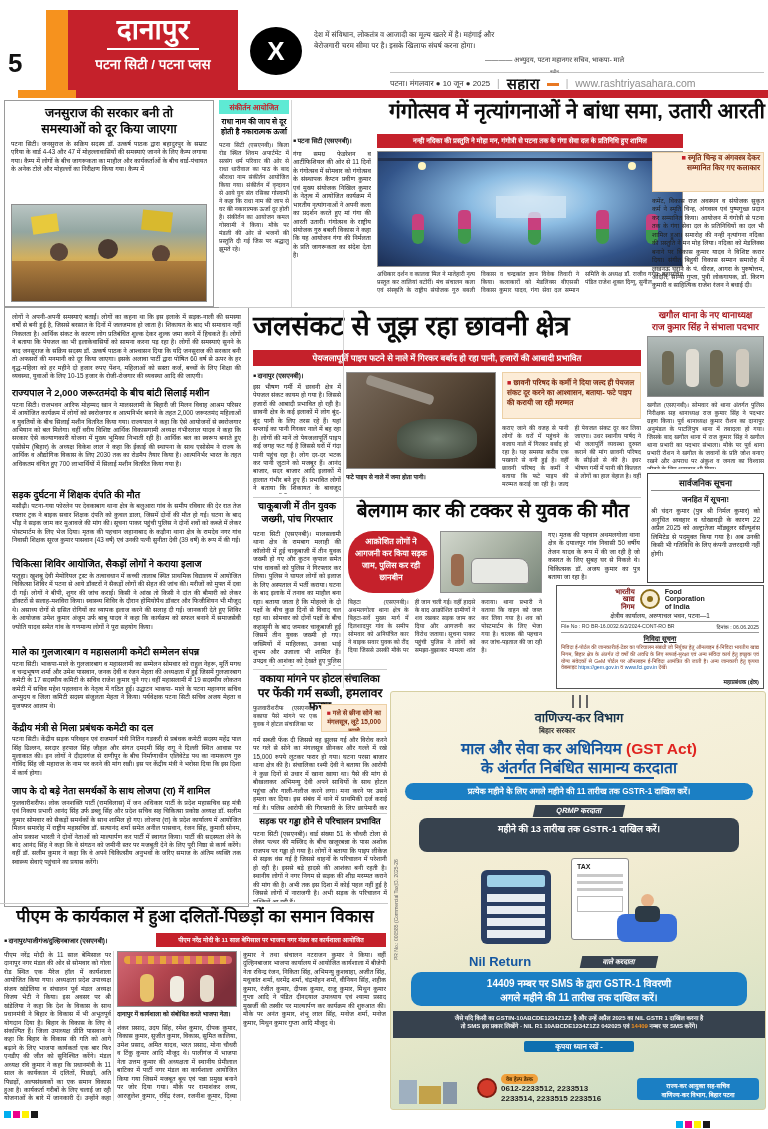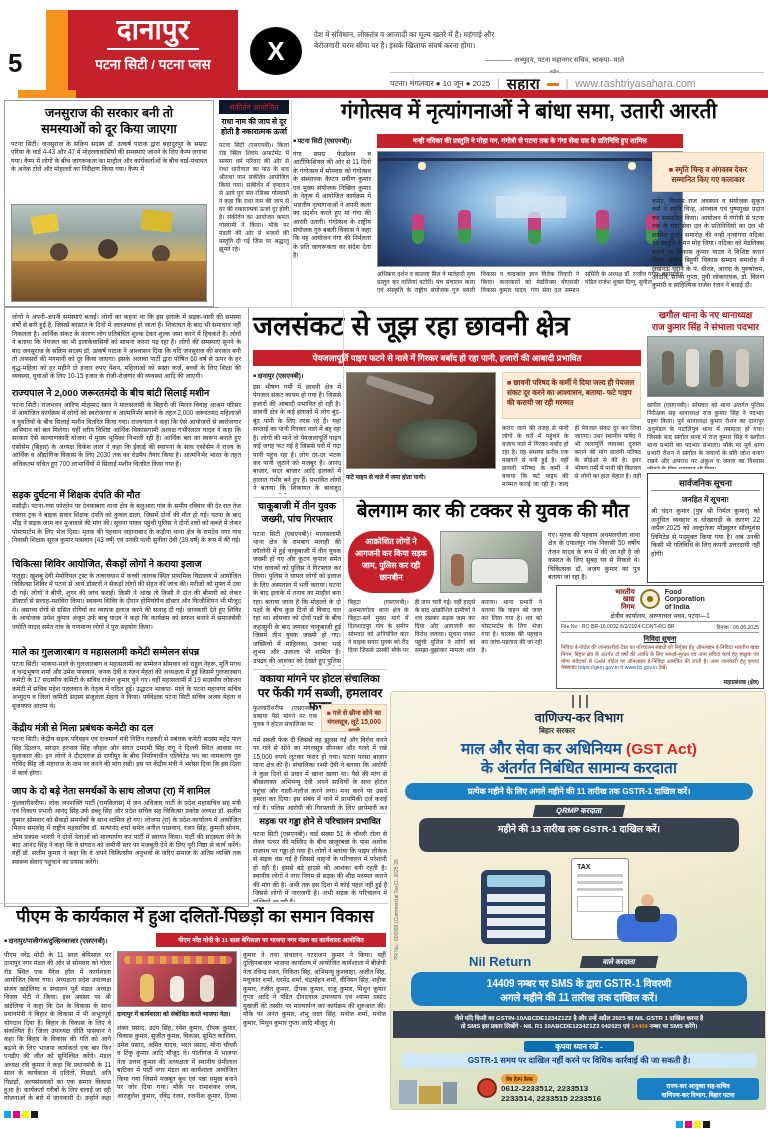--- a/index.html
+++ b/index.html
@@ -7,21 +7,21 @@
        font-family:"Liberation Sans", sans-serif;overflow:hidden;color:#1c1c1c;}
   .abs{position:absolute;}
   .b{font-weight:bold;}
   .ctr{text-align:center;}
   .bt{font-size:6.3px;line-height:1.34;text-align:justify;color:#222;overflow:hidden;}
   .headline{color:#0c0c0c;font-weight:bold;line-height:1.12;}
   .strap{background:#c5212b;color:#fff;font-weight:bold;text-align:center;
          white-space:nowrap;overflow:hidden;}
   .hlbox{background:#fcecd7;border:1px solid #ecd0a6;color:#7c2d12;font-weight:bold;
          text-align:center;overflow:hidden;}
-  .kicker{background:#0f172a;color:#c5212b;font-weight:normal;text-align:center;}
+  .kicker{background:#5eead4;color:#c5212b;font-weight:bold;text-align:center;}
   .photo{position:absolute;overflow:hidden;border:1px solid #8f8f8f;box-sizing:border-box;}
   .caption{font-size:6.1px;font-weight:bold;color:#222;overflow:hidden;}
   .box{border:1px solid #9a9a9a;box-sizing:border-box;background:#fff;}
   .rule{position:absolute;background:#c9c9c9;}
   .byline{font-size:6.5px;font-weight:bold;color:#111;white-space:nowrap;overflow:hidden;}
   .bull{color:#1a1a1a;font-size:5px;vertical-align:1px;}
   .colrule{position:absolute;background:#d6d6d6;width:1px;}
   .regmark{width:7px;height:7px;display:inline-block;margin-right:2px;}
   
   .ad{background:linear-gradient(165deg,#f8f4e3 0%,#f2ecd2 45%,#e3e6c8 70%,#c9dcc4 100%);
@@ -100,40 +100,40 @@
   <div class="bt" style="height:96px;margin-top:2px;">फुलवारीशरीफ। लोक जनशक्ति पार्टी (रामविलास) में जन अधिकार पार्टी के प्रदेश महासचिव सह मंत्री एवं निकाय प्रभारी आनंद सिंह उर्फ डब्लू सिंह और प्रदेश सचिव सह चिकित्सा प्रकोष्ठ अध्यक्ष डॉ. सलीम कुमार सोमवार को सैकड़ों समर्थकों के साथ शामिल हो गए। लोजपा (रा) के प्रदेश कार्यालय में आयोजित मिलन समारोह में राष्ट्रीय महासचिव डॉ. सत्यानंद शर्मा समेत अनील पासवान, रंजन सिंह, कुमारी सोनम, ओम प्रकाश भारती ने दोनों नेताओं को माल्यार्पण कर पार्टी में स्वागत किया। पार्टी की सदस्यता लेने के बाद आनंद सिंह ने कहा कि वे संगठन को जमीनी स्तर पर मजबूती देने के लिए पूरी निष्ठा से कार्य करेंगे। वहीं डॉ. सलीम कुमार ने कहा कि वे अपने चिकित्सीय अनुभवों के जरिए समाज के अंतिम व्यक्ति तक स्वास्थ्य सेवाएं पहुंचाने का प्रयास करेंगे।</div>
 </div>
 
 <div class="abs" style="left:219px;top:100px;width:70px;height:207px;">
   <div class="kicker" style="font-size:7.5px;padding:2px 0;">संकीर्तन आयोजित</div>
   <div class="headline ctr" style="font-size:7.6px;margin-top:3px;line-height:1.3;">राधा नाम की जाप से दूर होती है नकारात्मक ऊर्जा</div>
   <div class="bt" style="margin-top:4px;height:148px;font-size:6px;">पटना सिटी (एसएनबी)। किला रोड स्थित शिवम अपार्टमेंट में सत्संग धर्म परिवार की ओर से राधा धारीवाल का पाठ के बाद श्रीराधा नाम संकीर्तन आयोजित किया गया। संकीर्तन में वृन्दावन से आये युग संत रसिका गोस्वामी ने कहा कि राधा नाम की जाप से घर की नकारात्मक ऊर्जा दूर होती है। संकीर्तन का आयोजन कमल गोस्वामी ने किया। मौके पर मंडली की ओर से भजनों की प्रस्तुति दी गई जिस पर श्रद्धालु झूमते रहे।</div>
 </div>
 <div class="colrule" style="left:291px;top:100px;height:207px;"></div>
 
-<div class="abs headline" style="left:293px;top:99px;width:472px;font-size:21px;text-align:center;">गंगोत्सव में नृत्यांगनाओं ने बांधा समा, उतारी आरती</div>
+<div class="abs headline" style="left:293px;top:99px;width:472px;font-size:21px;text-align:right;">गंगोत्सव में नृत्यांगनाओं ने बांधा समा, उतारी आरती</div>
 <div class="abs byline" style="left:293px;top:136px;width:90px;">
   <span class="bull">■ </span><span>पटना सिटी (एसएनबी)।</span>
 </div>
 <div class="abs bt" style="left:293px;top:150px;width:78px;height:156px;">गंगा समग्र फेडरेशन व आर्टीफिशियल की ओर से 11 दिनों के गंगोत्सव में सोमवार को गंगोत्सव के संस्थापक कैप्टन प्रवीण कुमार एवं मुख्य संयोजक निखिल कुमार के नेतृत्व में आयोजित कार्यक्रम में भारतीय नृत्यांगनाओं ने अपनी कला का प्रदर्शन करते हुए मां गंगा की आरती उतारी। गंगोत्सव के राष्ट्रीय संयोजक गुरु बबली विकास ने कहा कि यह आयोजन गंगा की निर्मलता के प्रति जागरूकता का संदेश देता है।</div>
 <div class="abs strap" style="left:377px;top:134px;width:306px;height:14px;font-size:6.8px;line-height:14px;">नन्ही नदिका की प्रस्तुति ने मोहा मन, गंगोत्री से पटना तक के गंगा सेवा दल के प्रतिनिधि हुए शामिल</div>
 <div class="photo" style="left:377px;top:151px;width:306px;height:116px;
             background:radial-gradient(ellipse at 50% 42%,#d9ecf8 0%,#8cbce2 28%,#33558a 70%,#1b2d52 100%);">
   <div style="position:absolute;left:0;top:6px;width:306px;height:3px;background:#20304f;"></div>
   <div style="position:absolute;left:40px;top:10px;width:8px;height:8px;background:#fef5c0;border-radius:50%;"></div>
   <div style="position:absolute;left:250px;top:10px;width:8px;height:8px;background:#fef5c0;border-radius:50%;"></div>
   <div style="position:absolute;left:34px;top:62px;width:12px;height:30px;background:linear-gradient(180deg,#c8407e 55%,#3f9a4c 55%);border-radius:5px 5px 7px 7px;"></div>
   <div style="position:absolute;left:80px;top:58px;width:13px;height:34px;background:linear-gradient(180deg,#c8407e 55%,#3f9a4c 55%);border-radius:5px 5px 7px 7px;"></div>
   <div style="position:absolute;left:150px;top:60px;width:13px;height:33px;background:linear-gradient(180deg,#c8407e 55%,#3f9a4c 55%);border-radius:5px 5px 7px 7px;"></div>
   <div style="position:absolute;left:218px;top:58px;width:13px;height:34px;background:linear-gradient(180deg,#c8407e 55%,#3f9a4c 55%);border-radius:5px 5px 7px 7px;"></div>
   <div style="position:absolute;left:268px;top:62px;width:12px;height:30px;background:linear-gradient(180deg,#c8407e 55%,#3f9a4c 55%);border-radius:5px 5px 7px 7px;"></div>
   <div style="position:absolute;left:118px;top:44px;width:70px;height:22px;background:#cfe4f2;opacity:.8;"></div>
 </div>
 <div class="abs bt" style="left:377px;top:270px;width:306px;height:37px;column-count:3;column-gap:6px;font-size:6px;">अधिकार दर्शन व कालवा मिल ने मातेहारी नृत्य प्रस्तुत कर तालियां बटोरीं। मंच संचालन कला एवं संस्कृति के राष्ट्रीय संयोजक गुरु बबली विकास व चन्द्रकांत ज्ञान विवेक तिवारी ने किया। कलाकारों को मेडलिक्स बीएससी विकास कुमार यादव, गंगा सेवा दल सम्मान समिति के अध्यक्ष डॉ. राजीव गर्गेय, महासचिव पंडित राजेश शुक्ल दिग्गू, सुनील</div>
-<div class="abs hlbox" style="left:652px;top:152px;width:112px;height:40px;font-size:7.4px;padding:12px 3px;box-sizing:border-box;line-height:1.35;">
+<div class="abs hlbox" style="left:652px;top:152px;width:112px;height:40px;font-size:7.4px;padding:0 3px;box-sizing:border-box;line-height:1.35;text-align:right;">
   <span style="color:#c5212b;">■ </span><span>स्मृति चिन्ह व अंगवस्त्र देकर सम्मानित किए गए कलाकार</span>
 </div>
 <div class="abs bt" style="left:652px;top:197px;width:112px;height:110px;">कमेंट, विकास राज अवस्थन व संयोजक सुकृत कर्म ने स्मृति चिन्ह, अंगवस्त्र एवं पुष्पगुच्छ प्रदान कर सम्मानित किया। आयोजन में गंगोत्री से पटना तक के गंगा सेवा दल के प्रतिनिधियों का दल भी शामिल हुआ। समारोह की नन्ही नृत्यांगना नदिका की प्रस्तुति ने मन मोह लिया। नदिका को मेडलिक्स बनाने पर विकास कुमार यादव ने विशिष्ट करार दिया। संगीत बिहुयी विकास सम्मान समारोह में लखनऊ घराने के पं. धीरज, आगरा के पुरुषोत्तम, अदिति, सान्या गुप्ता, पुत्री लोकगायक, डॉ. किरण कुमारी व साहित्यिक राजेश रंजन ने बधाई दी।</div>
 
 <div class="rule" style="left:219px;top:307px;width:546px;height:1px;"></div>
 
 <div class="abs headline" style="left:253px;top:311px;width:388px;font-size:27px;">जलसंकट से जूझ रहा छावनी क्षेत्र</div>
 <div class="abs strap" style="left:253px;top:350px;width:388px;height:16px;font-size:8.5px;line-height:16px;">पेयजलापूर्ति पाइप फटने से नाले में गिरकर बर्बाद हो रहा पानी, हजारों की आबादी प्रभावित</div>
 <div class="abs byline" style="left:253px;top:371px;width:90px;">
   <span class="bull">■ </span><span>दानापुर (एसएनबी)।</span>
@@ -298,22 +298,20 @@
     <div style="font-size:10px;">14409 नम्बर पर SMS के द्वारा GSTR-1 विवरणी</div>
     <div style="font-size:10px;">अगले महीने की 11 तारीख तक दाखिल करें।</div>
   </div>
   <div class="addark" style="position:absolute;left:2px;top:319px;width:372px;height:27px;padding-top:3px;box-sizing:border-box;">
     <div style="font-size:6px;">जैसे यदि किसी का GSTIN-10ABCDE1234Z1Z2 है और उन्हें अप्रैल 2025 का NIL GSTR 1 दाखिल करना है</div>
     <div style="font-size:6px;">
       <span>तो SMS इस प्रकार लिखेंगे - NIL R1 10ABCDE1234Z1Z2 042025 एवं </span><span style="color:#f6921e;">14409</span><span> नम्बर पर SMS करेंगे।</span>
     </div>
   </div>
   <div class="adblue" style="position:absolute;left:133px;top:349px;width:110px;height:11px;font-size:7.5px;line-height:11px;border-radius:2px;background:#0e6fb0;">कृपया ध्यान रखें -</div>
-  <div class="ctr b" style="position:absolute;left:10px;top:361px;width:356px;height:15px;font-size:8.3px;color:#11427c;
-              background:#cfe6f5;border-radius:3px;line-height:15px;">GSTR-1 समय पर दाखिल नहीं करने पर विधिक कार्रवाई की जा सकती है।</div>
   <div class="abs" style="left:8px;top:384px;width:60px;height:28px;">
     <div style="position:absolute;left:0;bottom:0;width:18px;height:24px;background:#9fb0c0;"></div>
     <div style="position:absolute;left:20px;bottom:0;width:22px;height:18px;background:#c3a24a;"></div>
     <div style="position:absolute;left:44px;bottom:0;width:14px;height:22px;background:#8898a8;"></div>
   </div>
   <div class="abs" style="left:86px;top:382px;width:150px;height:32px;">
     <div style="position:absolute;left:0;top:4px;width:16px;height:16px;border-radius:50%;background:#d43a2a;border:2px solid #7d1d12;"></div>
     <div style="position:absolute;left:24px;top:0;font-size:5.5px;background:#f0a03c;color:#4a2c00;font-weight:bold;
                 padding:1px 5px;border-radius:5px;">वेब हेल्प डेस्क</div>
     <div class="b" style="position:absolute;left:24px;top:10px;font-size:8px;color:#222;">0612-2233512, 2233513</div>

